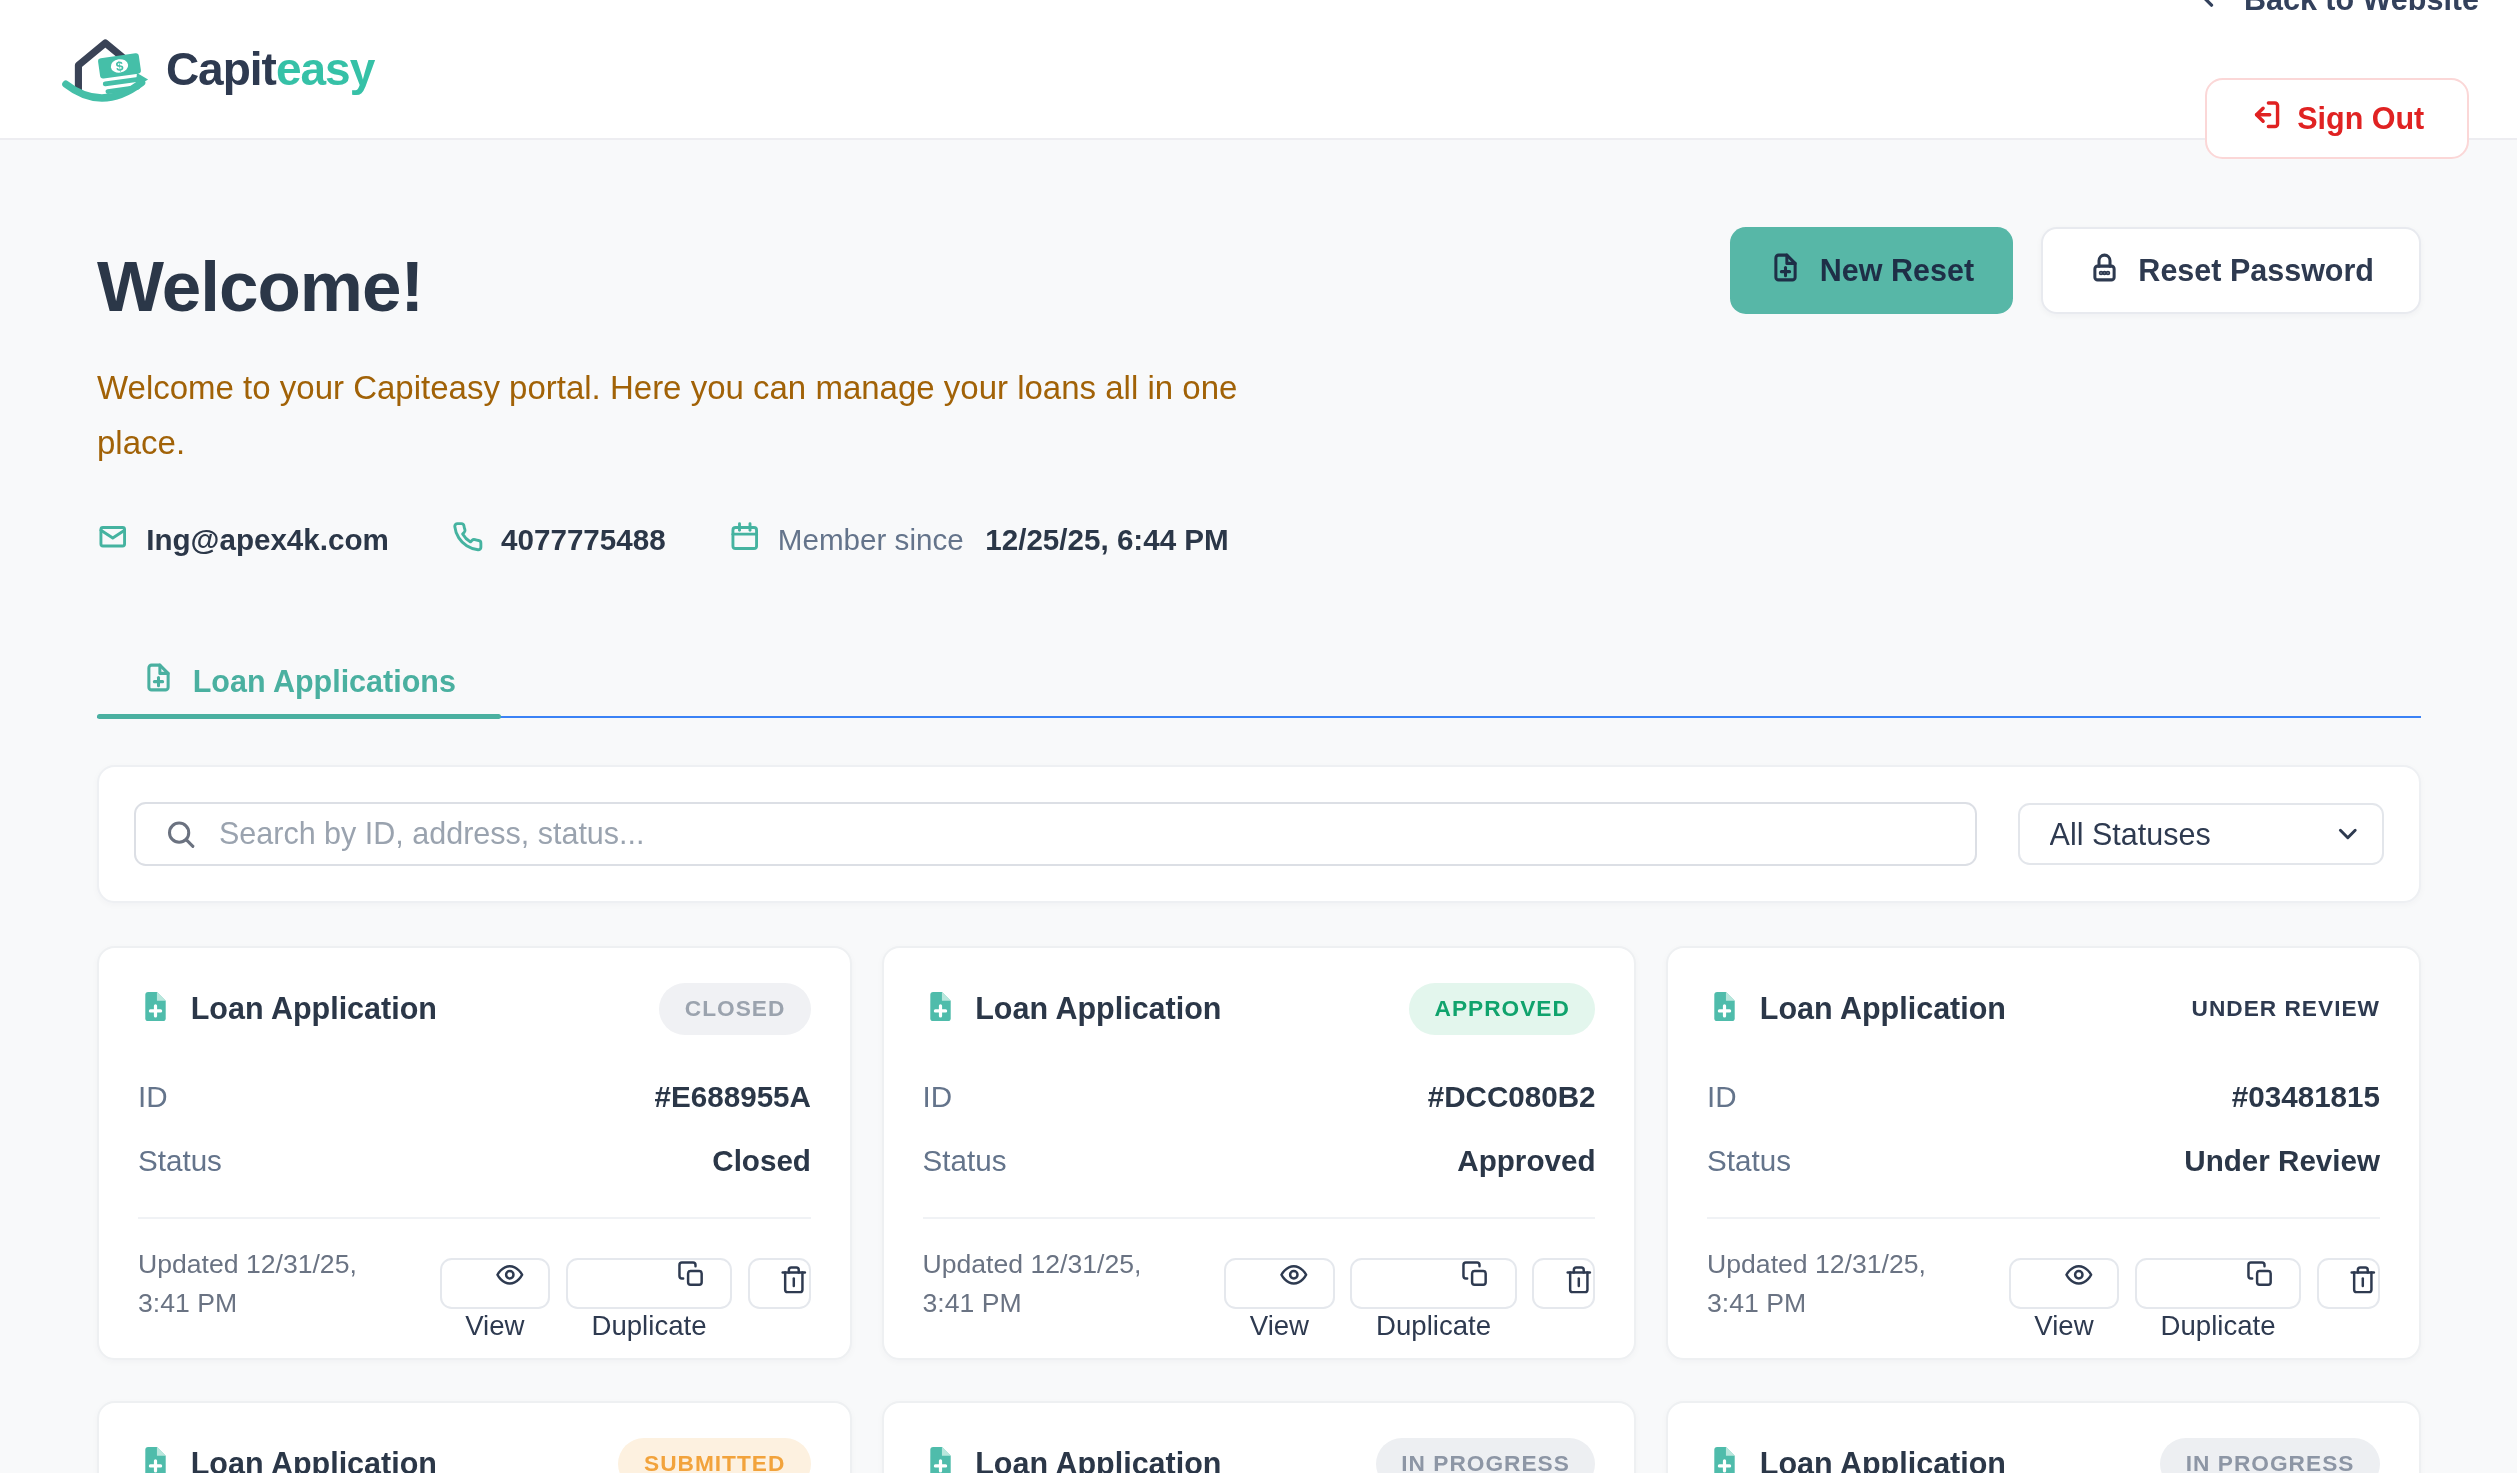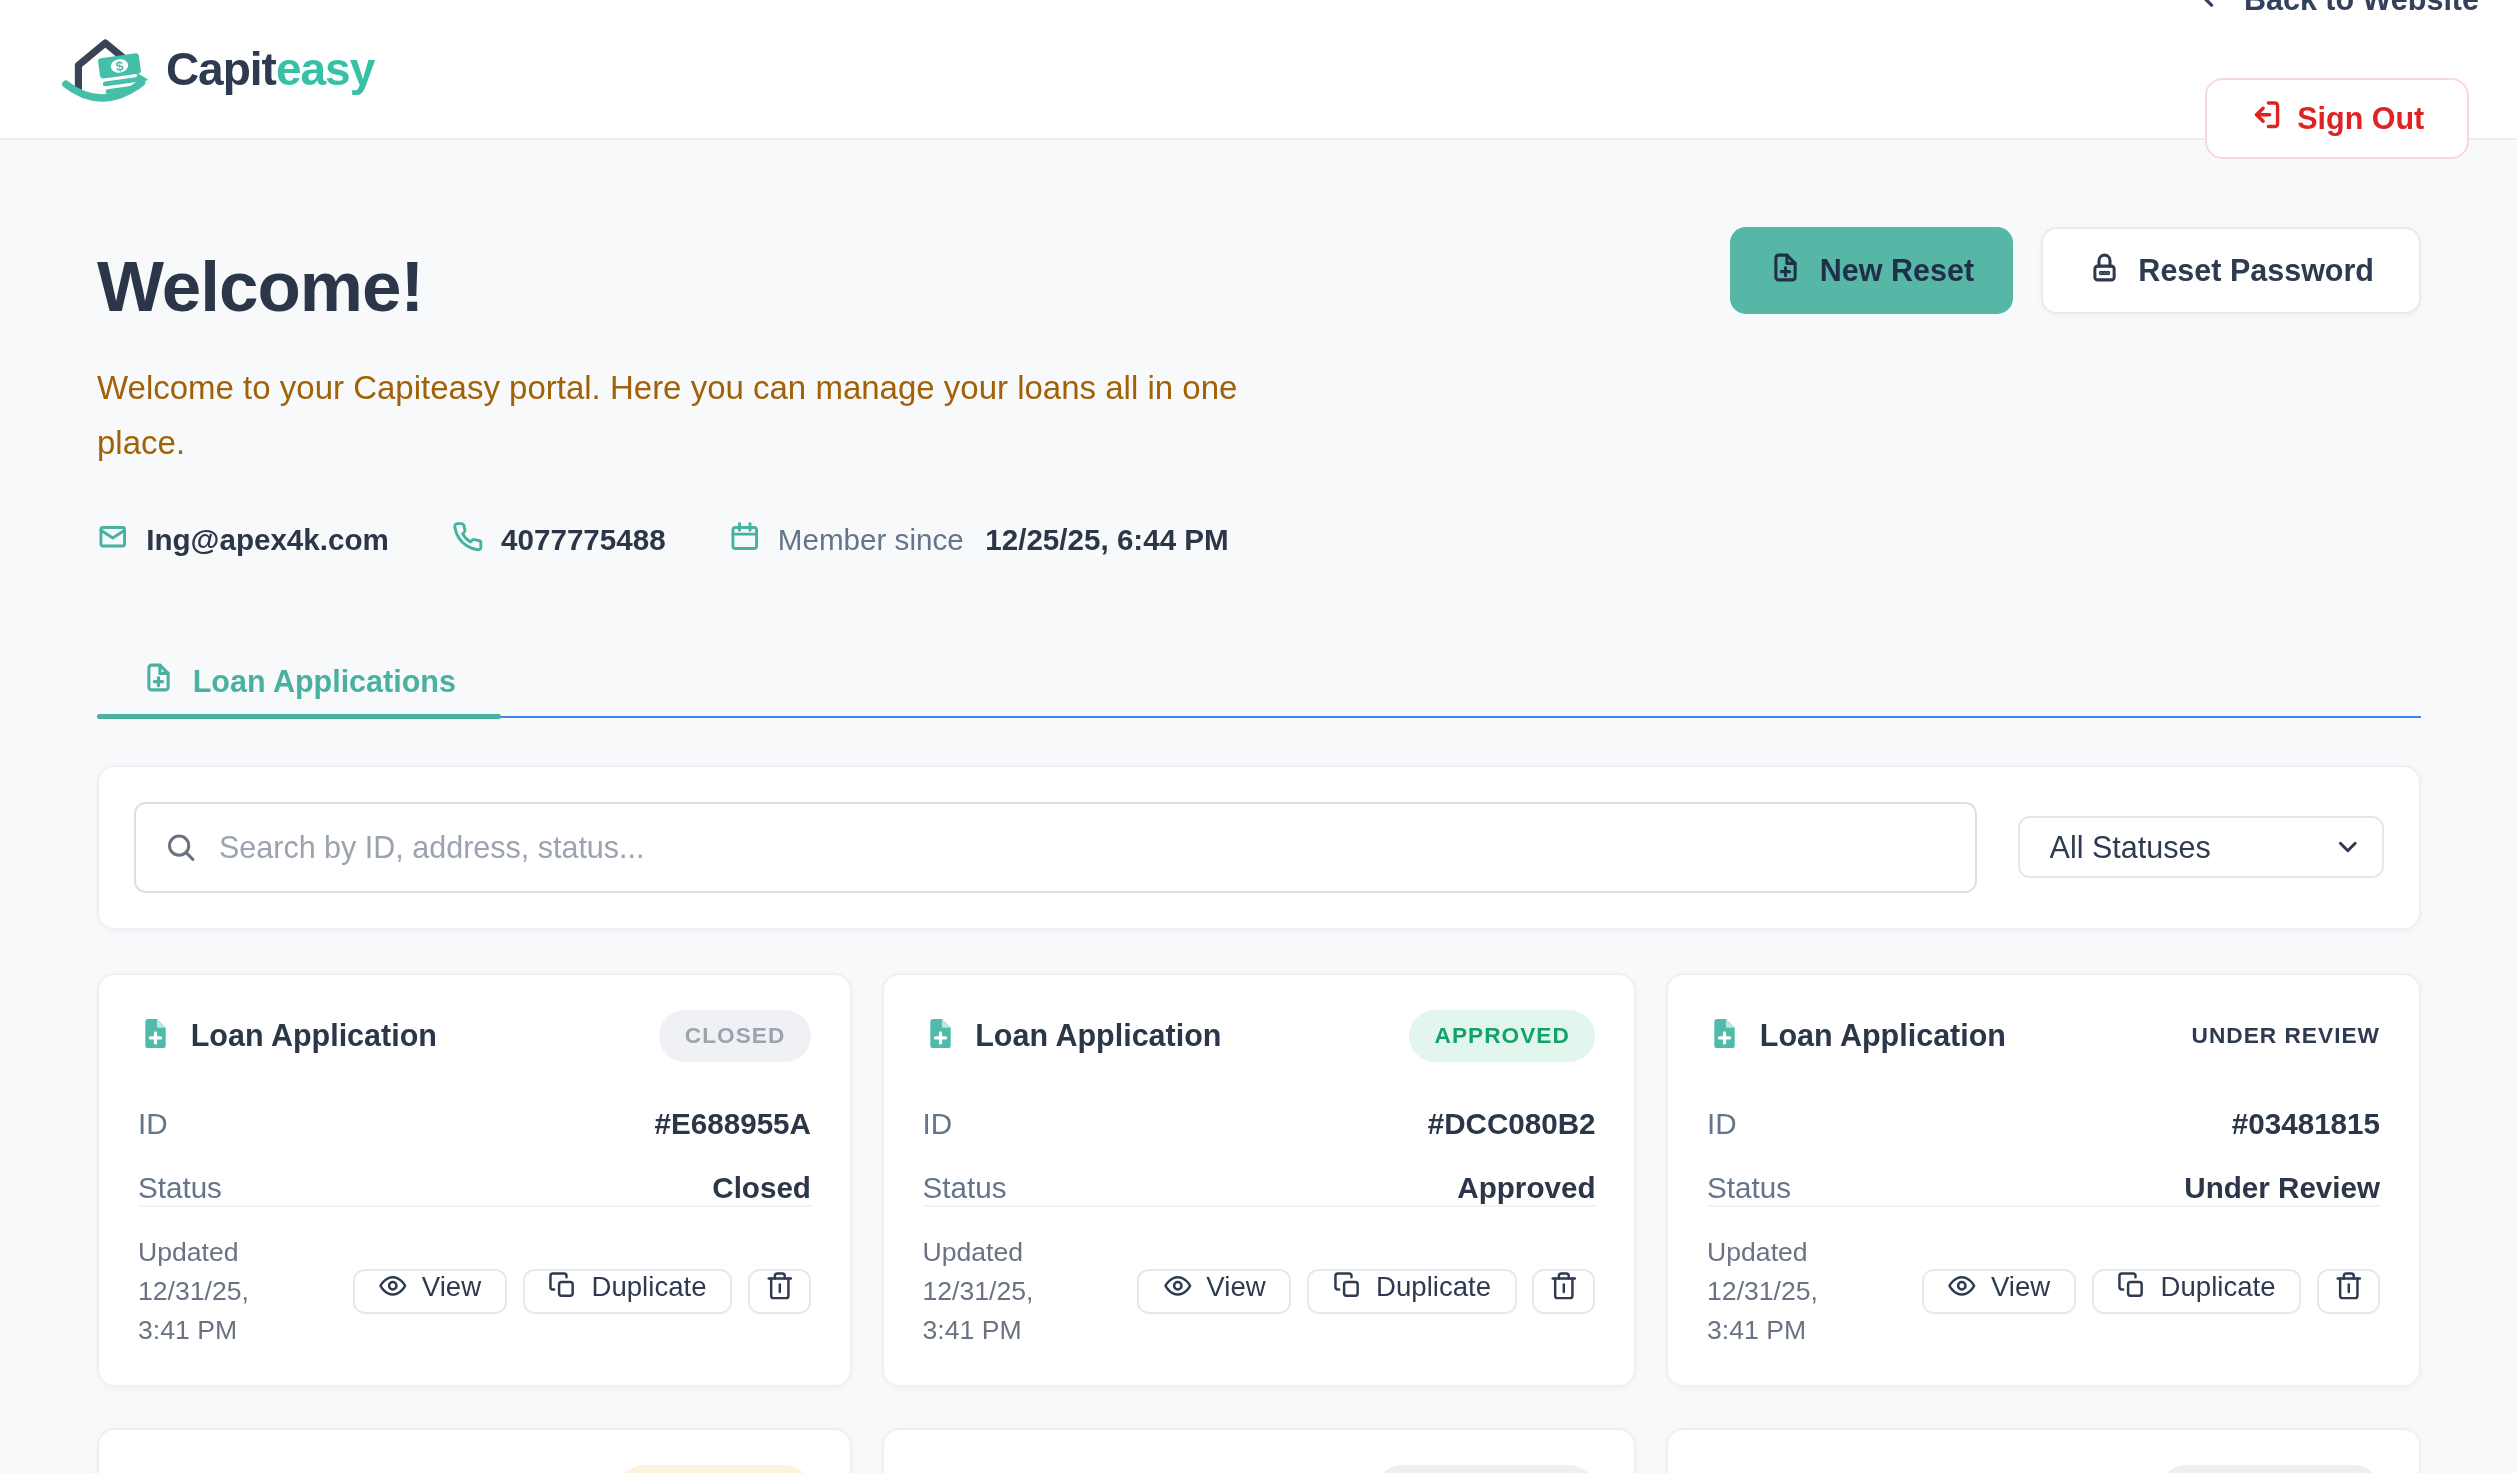--- a/index.html
+++ b/index.html
@@ -46,21 +46,21 @@
   .tab { position:relative; display:inline-flex; align-items:center; gap:17.7px; padding:0 45px; height:69px;
          font-size:30.5px; font-weight:700; color:#4ab0a0; cursor:pointer; }
   .tab svg { width:33px; height:33px; stroke:#4ab0a0; }
   .tab::after { content:""; position:absolute; left:0; right:0; bottom:-3.9px; height:5.9px; background:#4ab0a0; border-radius:3px; }
 
   
   .filter-card { margin-top:47px; background:#fff; border:2px solid #eef0f3; border-radius:17.7px;
                  padding:35px; display:flex; align-items:center; box-shadow:0 2px 7.9px rgba(20,30,60,.03); }
   .search-wrap { position:relative; flex:1; margin-right:41px; }
   .search-wrap svg { position:absolute; left:29.6px; top:50%; transform:translateY(-50%); width:33px; height:33px; stroke:#6b7280; }
-  .search-input { width:100%; height:91px; border:2px solid #dcdfe5; border-radius:11.8px; padding:0 27.6px 0 83px;
+  .search-input { width:100%; height:64px; border:2px solid #dcdfe5; border-radius:11.8px; padding:0 27.6px 0 83px;
                   font-size:30.5px; color:#2e3a50; outline:none; font-family:inherit; background:#fff; }
   .search-input::placeholder { color:#9aa3af; }
   .select-wrap { position:relative; width:366px; }
   .status-select { width:100%; height:62px; border:2px solid #e3e6eb; border-radius:11.8px; padding:0 69px 0 29.6px;
                    font-size:30.5px; color:#2e3a50; background:#fff; appearance:none; -webkit-appearance:none;
                    font-family:inherit; cursor:pointer; outline:none; }
   .select-wrap .chev { position:absolute; right:21.7px; top:50%; transform:translateY(-50%); width:29.6px; height:29.6px; stroke:#2e3a50; pointer-events:none; }
 
   
   .cards-grid { margin-top:43px; display:grid; grid-template-columns:repeat(3,1fr); column-gap:29.6px; row-gap:41px; }
@@ -77,23 +77,23 @@
   .badge--progress { background:#edeff2; color:#8d96a5; }
   .card-body { margin-top:45px; }
   .kv-row { display:flex; align-items:center; justify-content:space-between; margin-top:29.6px; }
   .kv-row:first-child { margin-top:0; }
   .kv-label { font-size:29.6px; color:#64748b; }
   .kv-value { font-size:29.6px; font-weight:700; color:#2b3748; }
   .card-foot { margin-top:auto; border-top:2px solid #f0f2f5; padding-top:25.6px;
                display:flex; align-items:center; justify-content:space-between; }
   .updated { font-size:26.6px; line-height:39px; color:#6a7383; }
   .card-actions { display:flex; gap:15.8px; }
-  .card-btn { display:flex; align-items:flex-start; gap:13.8px; height:45px; padding:0 23.6px; background:#fff;
+  .card-btn { display:flex; align-items:flex-end; gap:13.8px; height:51px; padding:0 23.6px; background:#fff;
               border:2px solid #e5e8ed; border-radius:11.8px; font-size:27.6px; font-weight:500; color:#2e3a50;
-              cursor:pointer; font-family:inherit; }
+              cursor:pointer; font-family:inherit;flex-direction:column; }
   .card-btn svg { width:29.6px; height:29.6px; stroke:#2e3a50; }
   .card-btn.icon-only { width:63px; padding:0; justify-content:center; }
 </style>
 </head>
 <body>
 
 <div class="header">
   <div class="logo">
     <span>
       <svg viewBox="0 0 120 90" fill="none">

